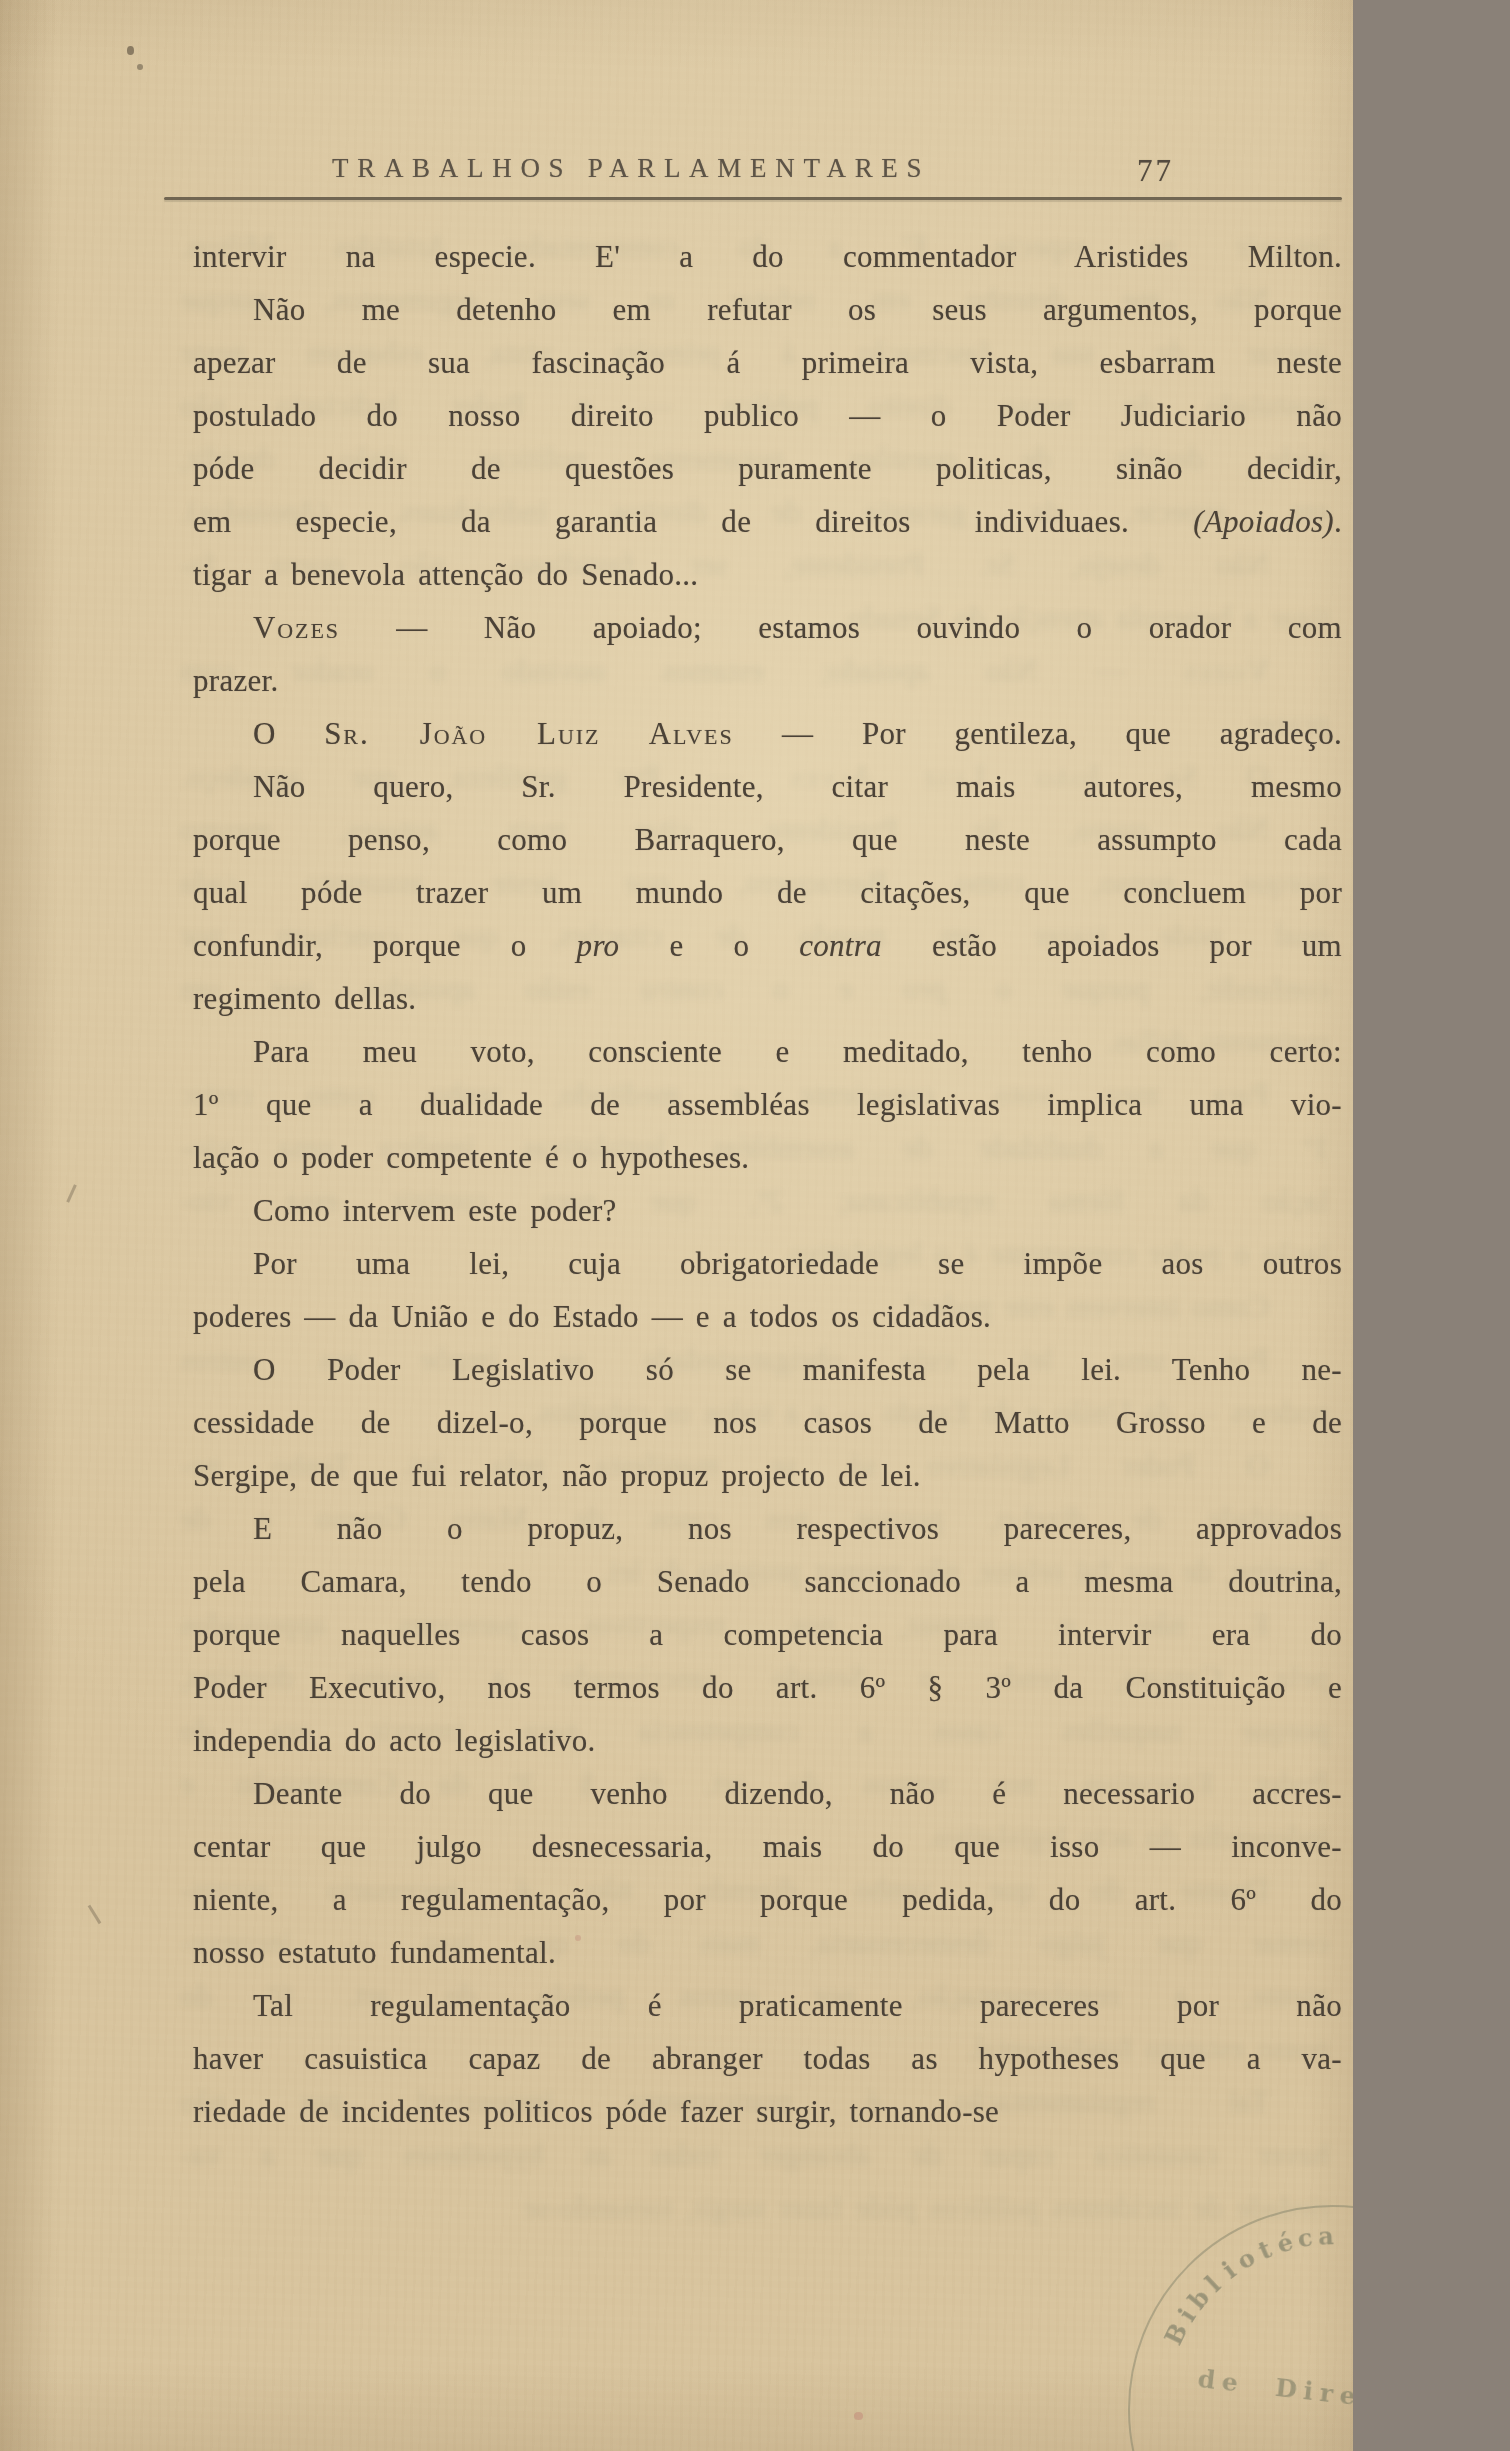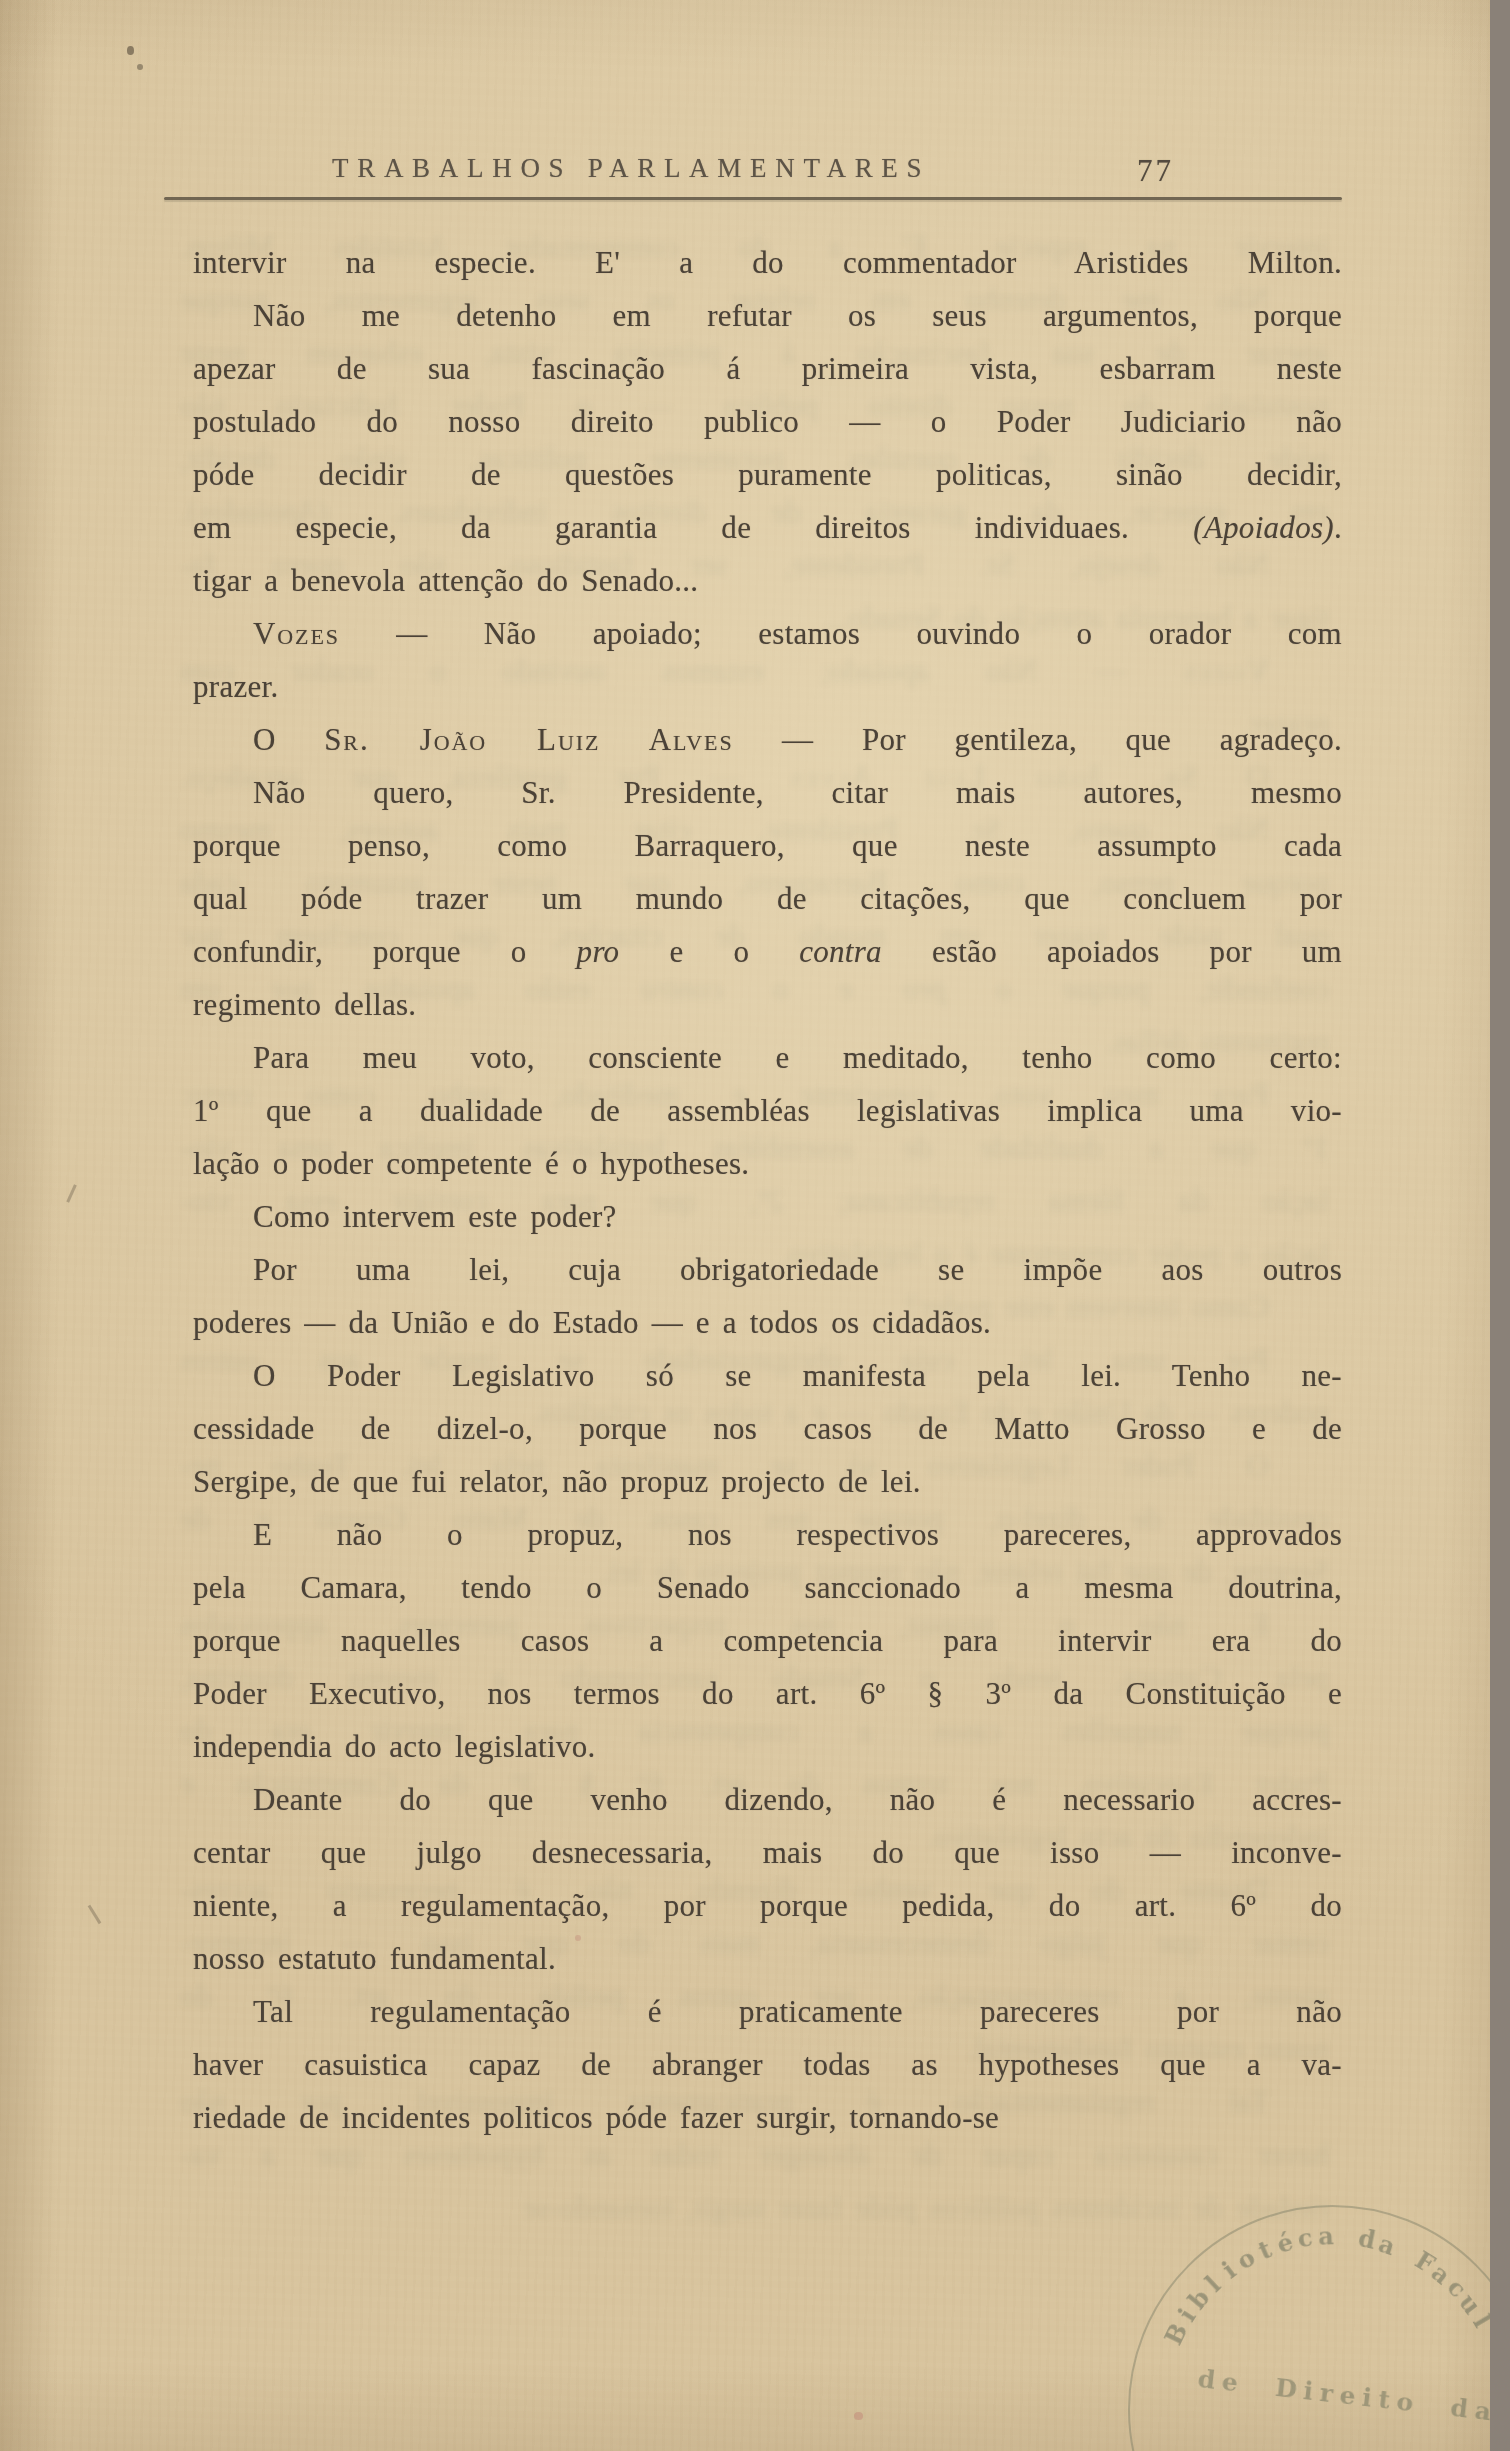--- a/index.html
+++ b/index.html
@@ -1,18 +1,18 @@
 <!DOCTYPE html>
 <html><head>
 <meta charset="utf-8">
 <style>
   html,body{margin:0;padding:0;background:#8a8178;}
   .page{
     position:relative;
-    width:1490px;height:2451px;
+    width:1353px;height:2451px;
     overflow:hidden;
     background-color:#d8c49e;
     background-image:
       radial-gradient(ellipse 120% 85% at 58% 32%, rgba(238,224,190,0.55), rgba(238,224,190,0) 62%),
       radial-gradient(ellipse 140% 120% at 50% 55%, rgba(0,0,0,0) 55%, rgba(140,112,74,0.28) 100%),
       linear-gradient(90deg, rgba(118,93,58,0.20), rgba(118,93,58,0) 58px),
       linear-gradient(270deg, rgba(118,93,58,0.10), rgba(118,93,58,0) 48px),
       linear-gradient(0deg, rgba(118,93,58,0.12), rgba(118,93,58,0) 87px),
       linear-gradient(180deg, rgba(118,93,58,0.07), rgba(118,93,58,0) 68px),
       repeating-linear-gradient(91deg, rgba(171,145,103,0.05) 0 2.9px, rgba(0,0,0,0) 2.9px 8.7px),
@@ -32,21 +32,21 @@
     font-size:31px;letter-spacing:2.9px;color:#544b3f;
     text-shadow:0 0 1px rgba(84,75,63,.45);z-index:2;
   }
   .header-rule{
     position:absolute;left:164px;top:197px;width:1178px;height:2.9px;
     background:#574e3f;opacity:.8;border-radius:1.9px;
     box-shadow:0 1.9px 1px rgba(87,78,63,.25);z-index:2;
   }
   
   .text-column{
-    position:absolute;left:193px;top:236px;width:1149px;
+    position:absolute;left:193px;top:230px;width:1149px;
     font-size:31px;line-height:53px;
     color:#4b4237;
     letter-spacing:0.3px;word-spacing:4.8px;
     text-shadow:0 0 1px rgba(75,66,55,.4);
     z-index:2;
   }
   .line{min-height:53px;}
   .line.just{text-align:justify;text-align-last:justify;}
   .line.ind{text-indent:60px;}
   .i{font-style:italic;}

